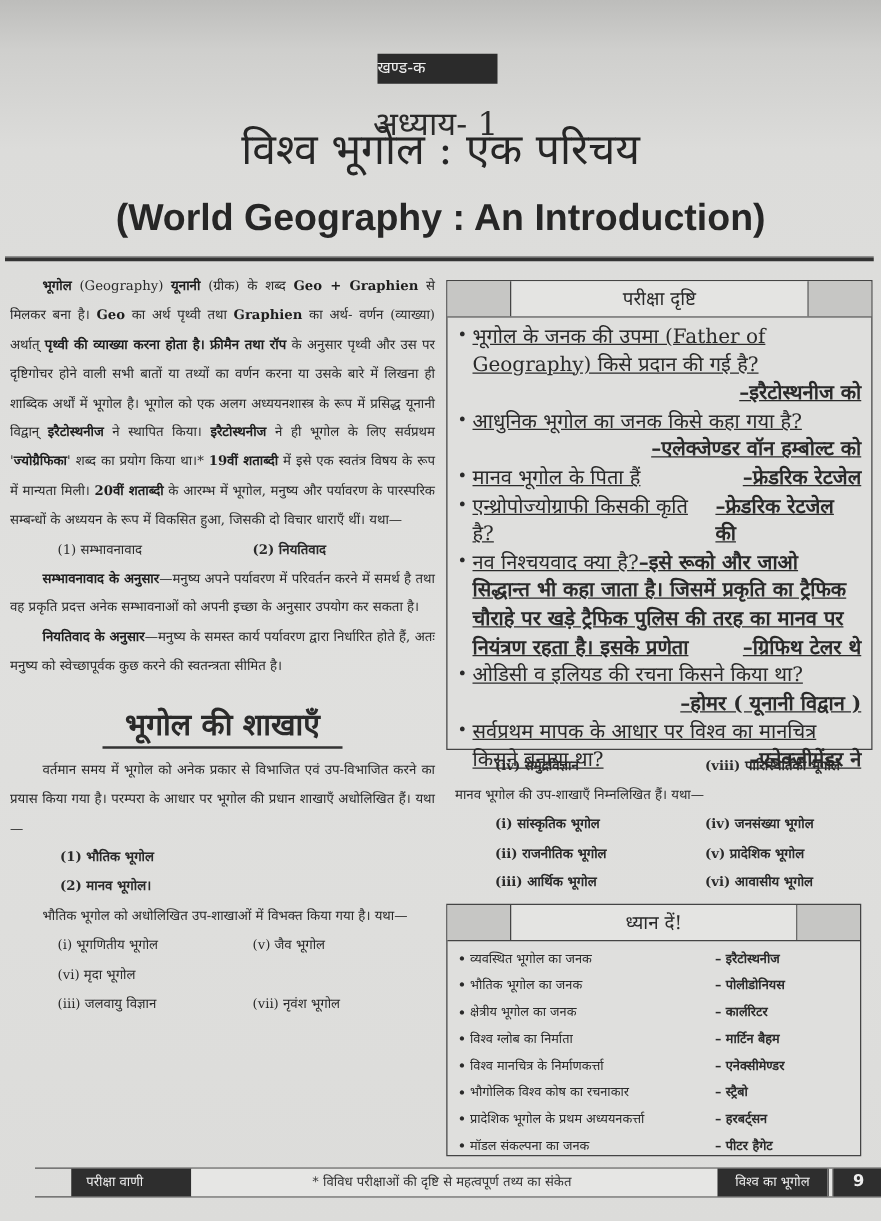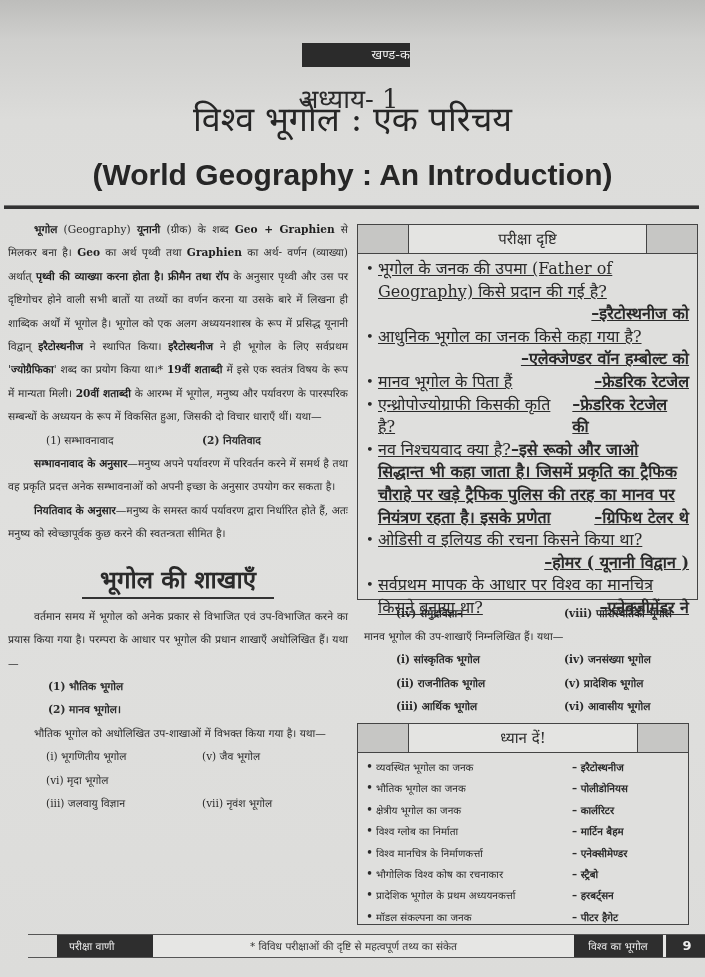--- a/index.html
+++ b/index.html
@@ -9,23 +9,22 @@
     font-family: "DejaVu Serif", "Liberation Serif", serif;
     color: #2a2a2a;
     position: relative;
   }
   .page {
     position: absolute; left: 0; top: 0; width: 705px; height: 977px;
     background: linear-gradient(180deg, #bdbdbb 0px, #cfcfcd 40px, #dcdcda 120px, #e0e0de 500px, #dcdcda 977px);
   }
   .khand {
     position: absolute; left: 302px; top: 43px; width: 96px; height: 24px;
-    background: #2b2b2b; color: #eee; font-size: 13px; text-align: right; line-height: 24px;
+    background: #2b2b2b; color: #eee; font-size: 13px; text-align: left; line-height: 24px;
     font-family: "DejaVu Sans", sans-serif;
-    padding-left: 12px;
   }
   .adhyay {
     position: absolute; left: 0; width: 697px; top: 80px; text-align: center;
     font-size: 26px; color: #2a2a2a;
   }
   .title-hi {
     position: absolute; left: 0; width: 705px; top: 95px; text-align: center;
     font-size: 34px; color: #262626;
   }
   .title-en {

